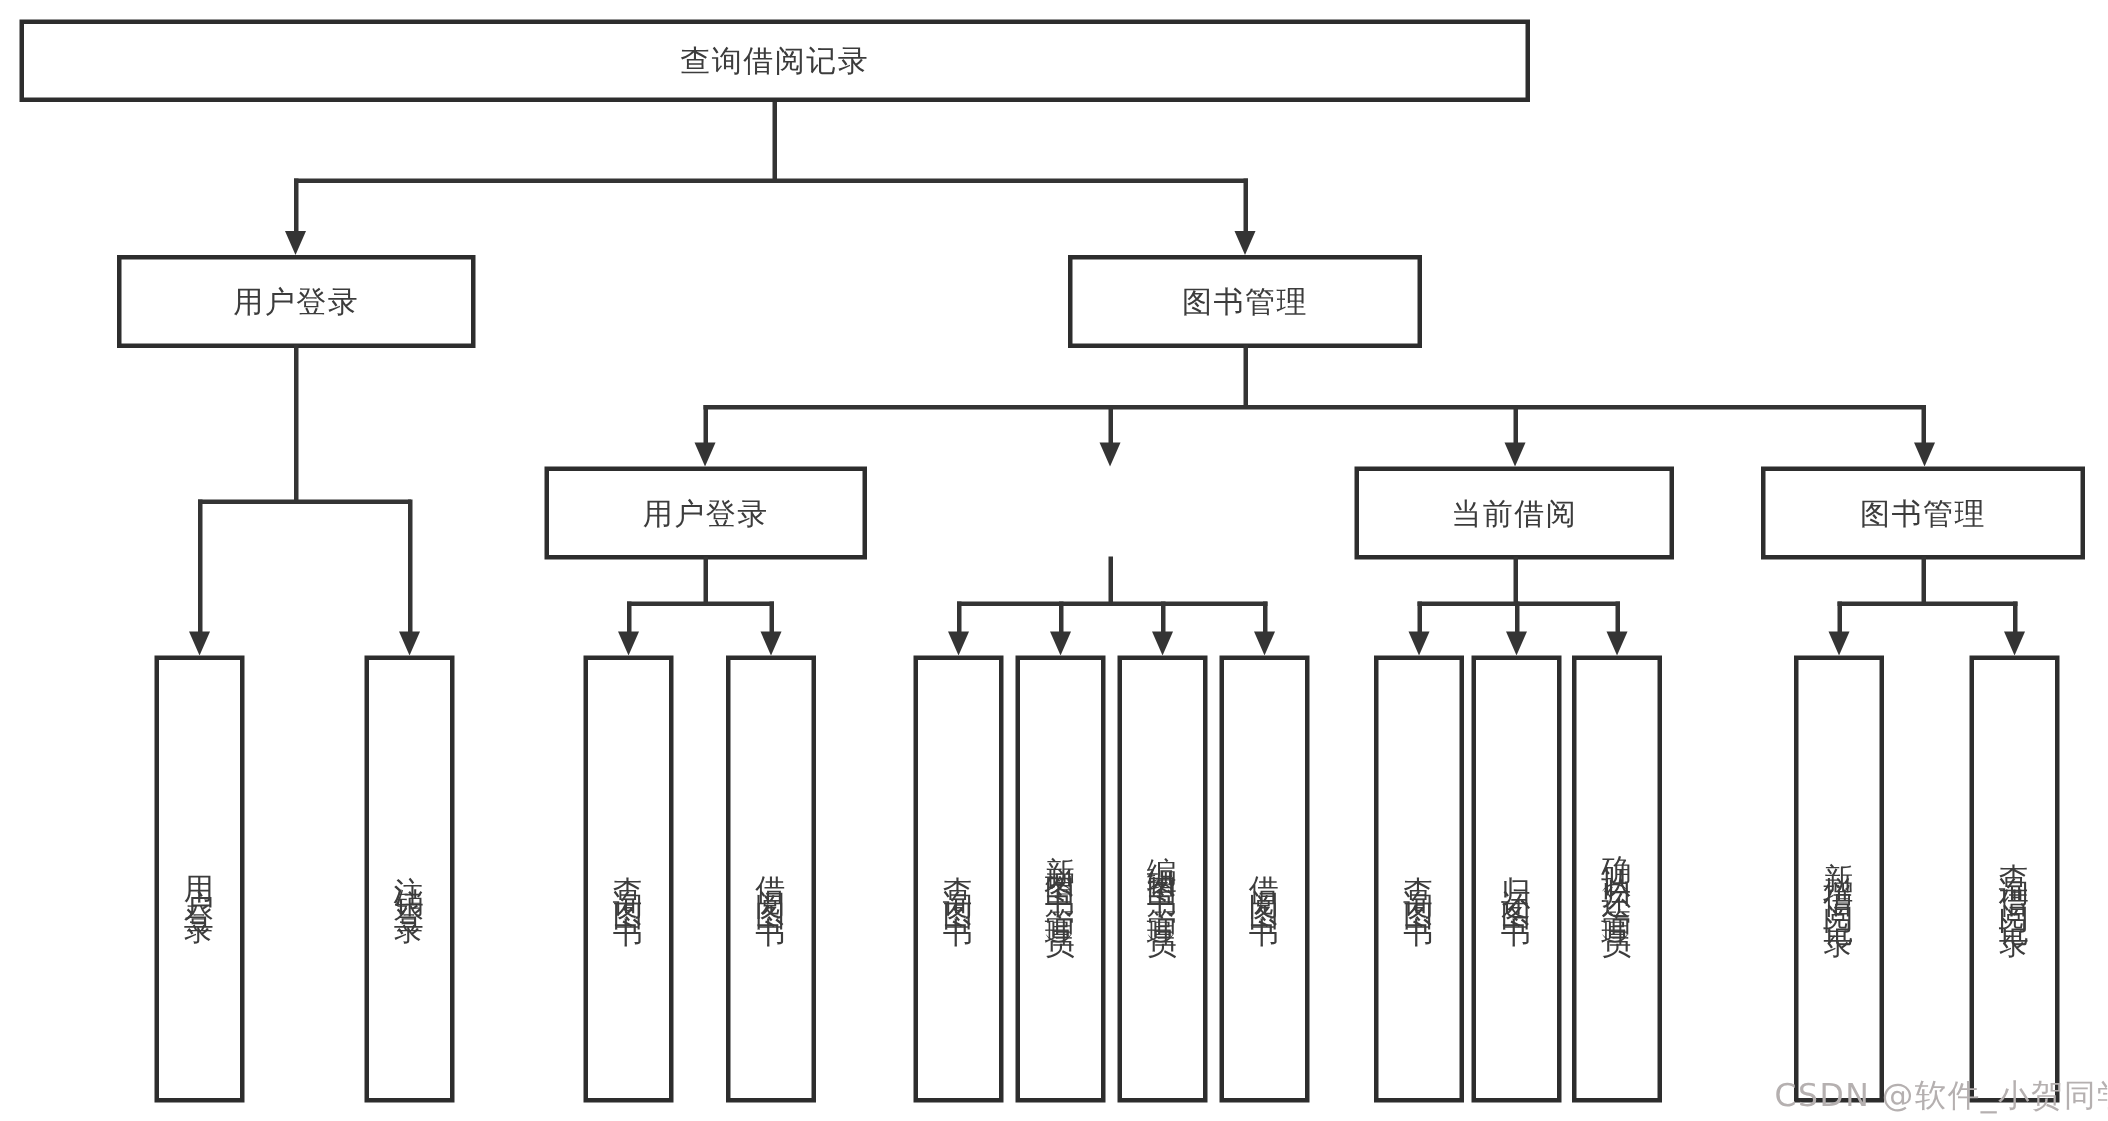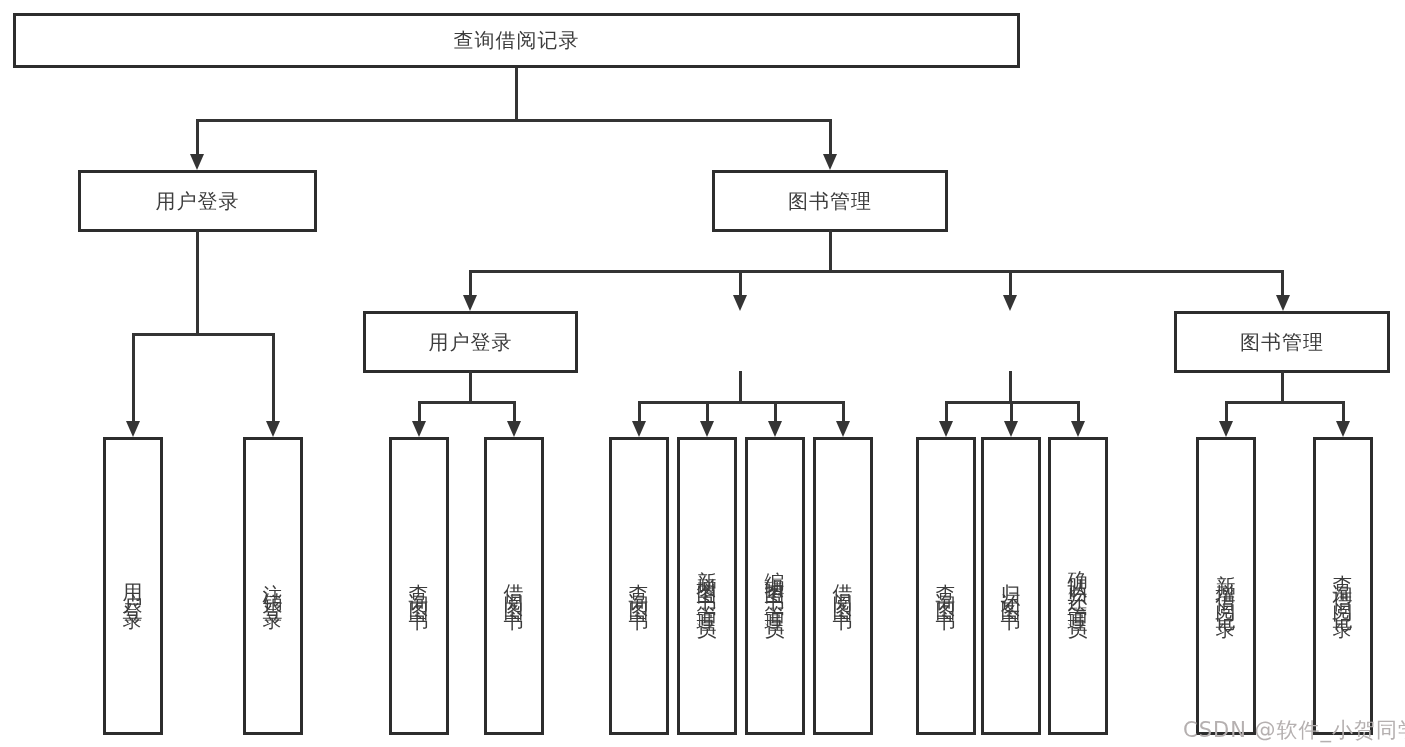--- a/index.html
+++ b/index.html
@@ -95,20 +95,23 @@
   <div class="vline" style="left:739px; top:270px; height:28px;"></div>
   <div class="arrow" style="left:733px; top:295px;"></div>
   <div class="vline" style="left:1009px; top:270px; height:28px;"></div>
   <div class="arrow" style="left:1003px; top:295px;"></div>
   <div class="vline" style="left:1281px; top:270px; height:28px;"></div>
   <div class="arrow" style="left:1276px; top:295px;"></div>
 
   <div class="box hbox" style="left:363px; top:311px; width:215px; height:62px;">
     <span>用户登录</span>
   </div>
+  <div class="box hbox" style="left:903px; top:311px; width:213px; height:62px;">
+    <span>当前借阅</span>
+  </div>
   <div class="box hbox" style="left:1174px; top:311px; width:216px; height:62px;">
     <span>图书管理</span>
   </div>
 
   <div class="vline" style="left:469px; top:371px; height:32px;"></div>
   <div class="hline" style="left:418px; top:401px; width:98px;"></div>
   <div class="vline" style="left:739px; top:371px; height:32px;"></div>
   <div class="hline" style="left:638px; top:401px; width:207px;"></div>
   <div class="vline" style="left:1009px; top:371px; height:32px;"></div>
   <div class="hline" style="left:945px; top:401px; width:135px;"></div>

